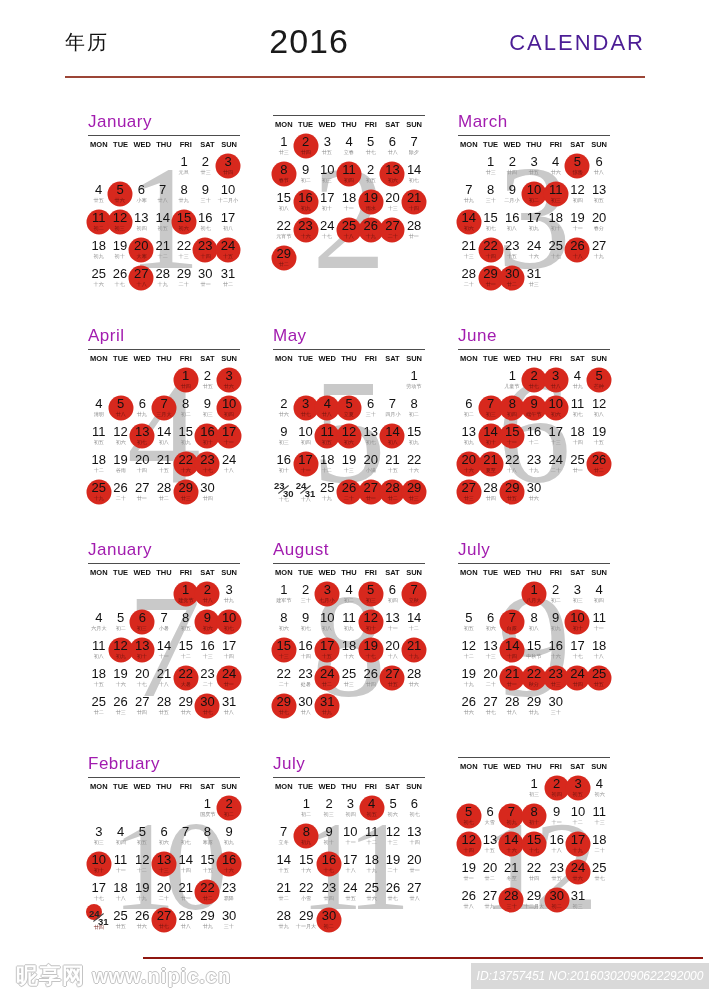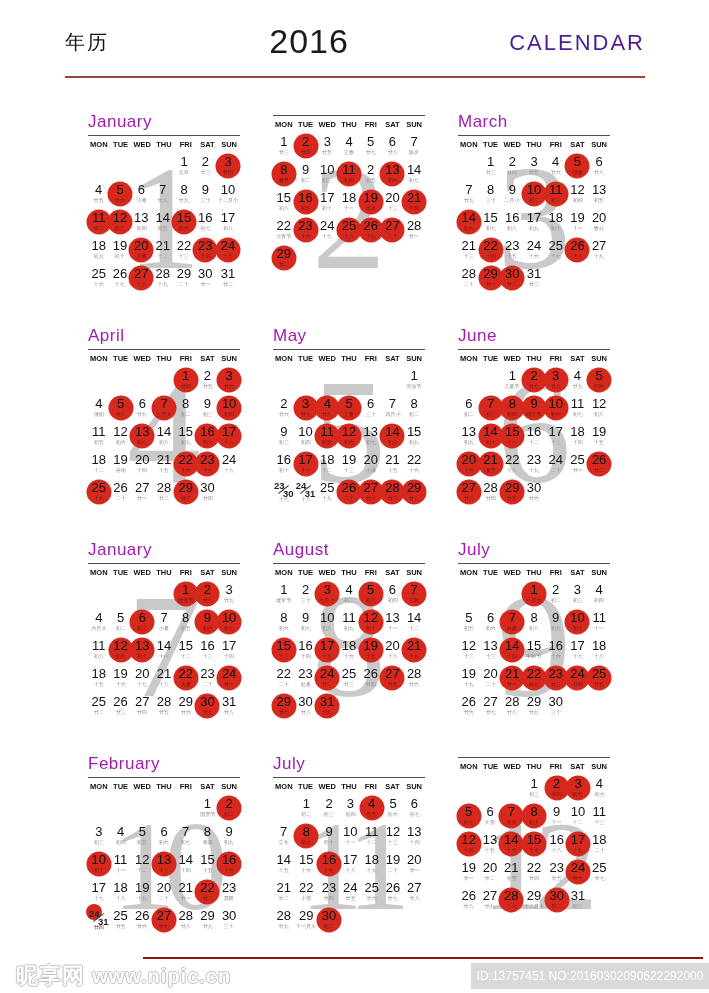--- a/index.html
+++ b/index.html
@@ -41,21 +41,21 @@
   .wm { position:absolute; left:0; right:0; top:32px; text-align:center; z-index:0;
         font-family:"Liberation Serif",serif; font-size:148px; line-height:1; color:#c9c9c9; }
   .wm.wide { font-size:128px; letter-spacing:-12px; top:48px; }
 
   
   .f-rule { position:absolute; top:957px; left:143px; width:560px; border-top:2px solid #8f1710; }
   .f-mark { position:absolute; top:961px; left:16px; font-size:22px; font-weight:bold; letter-spacing:1px;
             color:#fff; text-shadow:0 0 1px #b9b9b9, 1px 0 0 #c6c6c6, -1px 0 0 #c6c6c6, 0 1px 0 #c6c6c6, 0 -1px 0 #c6c6c6;text-align:right; }
   .f-mark .url { font-size:20px; }
   .f-id { position:absolute; top:963px; right:0; width:238px; height:26px; background:#d9d9d9;
-          color:#fff; font-size:12px; line-height:26px; text-align:center; }
+          color:#fff; font-size:12px; line-height:26px; text-align:center;font-style:italic; }
 </style>
 </head>
 <body>
 
 <div class="page">
   <div class="header">
     <span class="h-cn">年历</span>
     <span class="h-year">2016</span>
     <span class="h-en">CALENDAR</span>
   </div>

